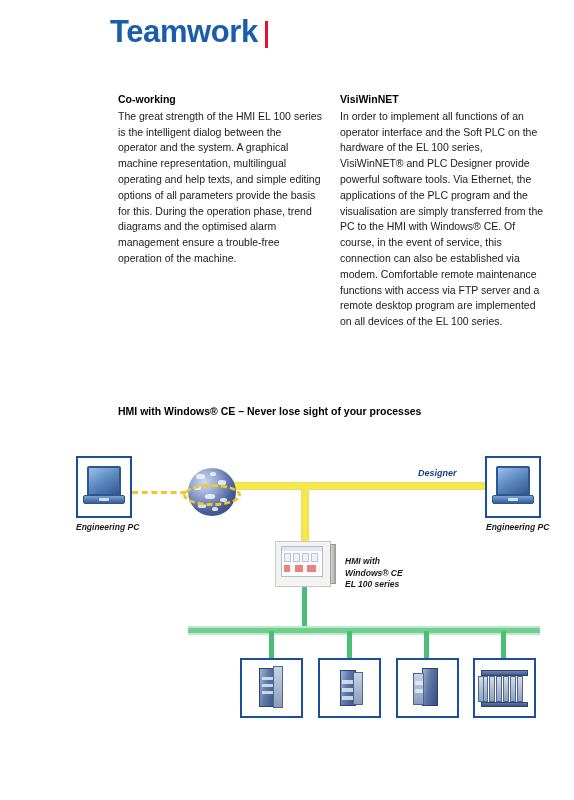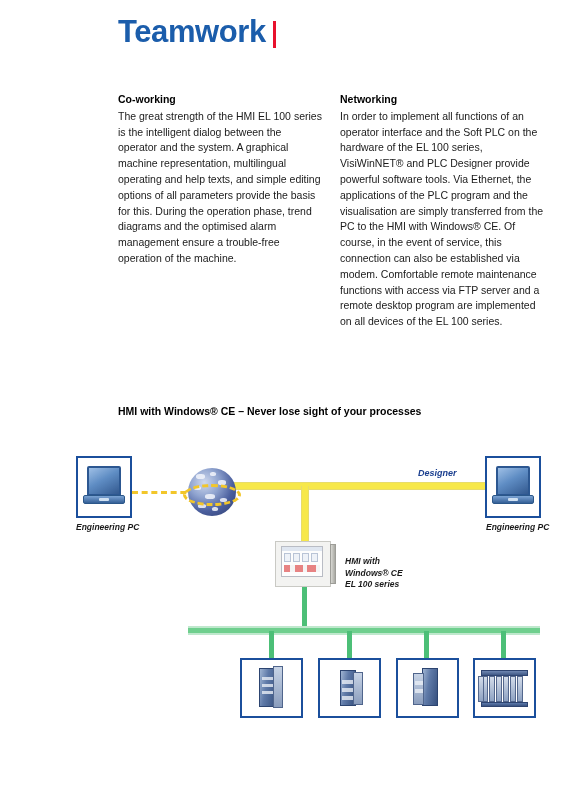--- a/index.html
+++ b/index.html
@@ -12,21 +12,21 @@
     height: 800px;
     position: relative;
     overflow: hidden;
     font-family: "Liberation Sans", sans-serif;
     color: #1a1a1a;
   }
 
   
   #header {
     position: absolute;
-    left: 118px;
+    left: 110px;
     top: 16px;
     display: flex;
     align-items: flex-end;
   }
   #title-main {
     font-size: 31px;
     font-weight: bold;
     color: #1b5dab;
     letter-spacing: -0.4px;
     line-height: 1;
@@ -299,21 +299,21 @@
   <span id="title-main">Teamwork</span>
   <span id="title-bar"></span>
 </div>
 
 <div id="columns">
   <div class="column">
     <p class="col-head">Co-working</p>
     <p class="col-body">The great strength of the HMI EL 100 series is the intelligent dialog between the operator and the system. A graphical machine representation, multilingual operating and help texts, and simple editing options of all parameters provide the basis for this. During the operation phase, trend diagrams and the optimised alarm management ensure a trouble-free operation of the machine.</p>
   </div>
   <div class="column">
-    <p class="col-head">Networking</p>
+    <p class="col-head">VisiWinNET</p>
     <p class="col-body">In order to implement all functions of an operator interface and the Soft PLC on the hardware of the EL 100 series, VisiWinNET® and PLC Designer provide powerful software tools. Via Ethernet, the applications of the PLC program and the visualisation are simply transferred from the PC to the HMI with Windows® CE. Of course, in the event of service, this connection can also be established via modem. Comfortable remote maintenance functions with access via FTP server and a remote desktop program are implemented on all devices of the EL 100 series.</p>
   </div>
 </div>
 
 <div id="diagram-heading">HMI with Windows® CE –
 Never lose sight of your processes</div>
 
 <div id="diagram">
 
   <div class="wire wire-dashed" style="left:132px; top:51px; width:64px;"></div>

